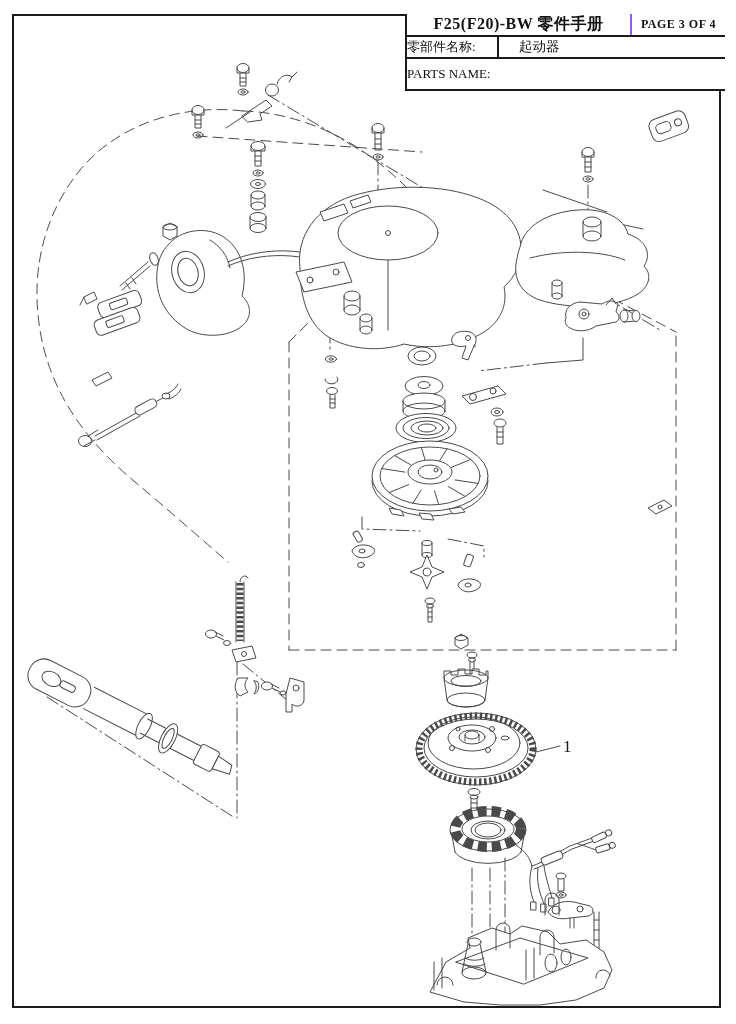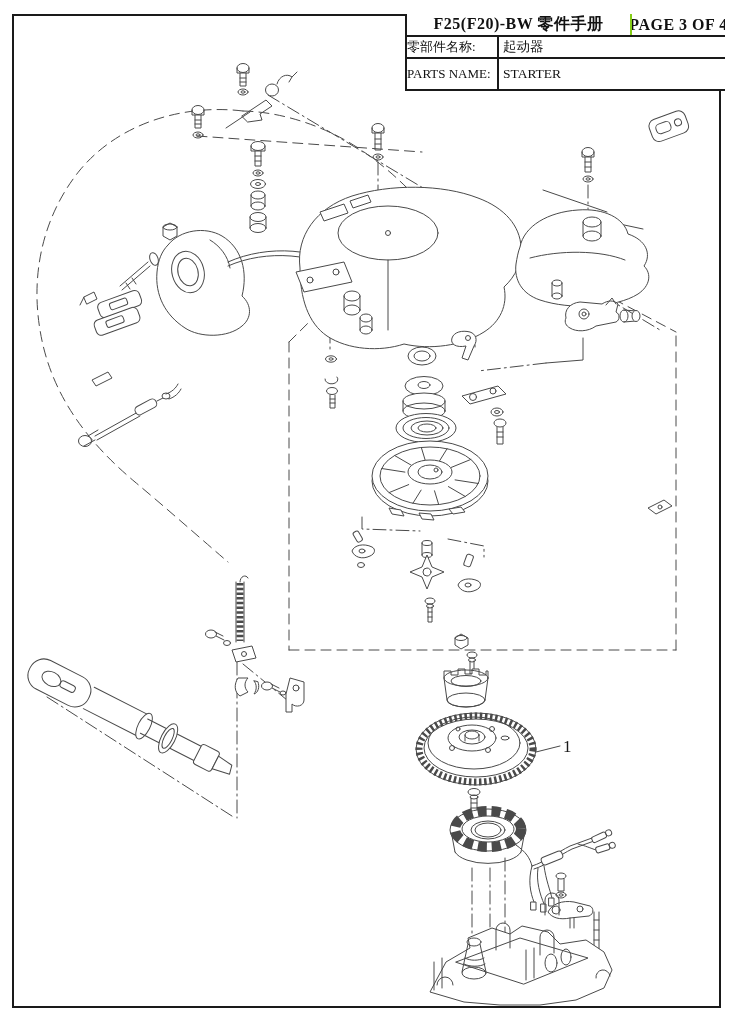--- a/index.html
+++ b/index.html
@@ -15,23 +15,23 @@
     position:absolute;left:405px;top:14px;width:320px;height:77px;
     border-left:2px solid #1a1a1a;border-bottom:2px solid #1a1a1a;
     box-sizing:border-box;background:#fff;display:flex;flex-direction:column;z-index:5;
   }
   .tb-row{display:flex;box-sizing:border-box;}
   .tb-row1{height:27px;border-bottom:2px solid #1a1a1a;font-weight:bold;}
   .tb-row2{height:25px;border-bottom:2px solid #1a1a1a;}
   .tb-row3{height:35px;}
   .tb-cell{display:flex;align-items:center;box-sizing:border-box;white-space:nowrap;overflow:hidden;}
   .tb-title{flex:1;justify-content:center;font-size:16px;letter-spacing:0.5px;}
-  .tb-page{width:95px;border-left:2px solid #84cc16;justify-content:center;font-size:16px;letter-spacing:0.5px;}
+  .tb-page{width:95px;border-left:2px solid #8b5cf6;justify-content:center;font-size:12px;letter-spacing:0.5px;}
   .tb-label{width:90px;font-size:13px;}
-  .tb-value{flex:1;border-left:2px solid #1a1a1a;padding-left:4px;font-size:13.5px;}
+  .tb-value{flex:1;border-left:2px solid #1a1a1a;padding-left:20px;font-size:13.5px;}
   svg{position:absolute;left:0;top:0;z-index:1;}
   .art{stroke:#4a4a4a;stroke-width:1;fill:none;stroke-linecap:round;stroke-linejoin:round;}
   .artw{stroke:#4a4a4a;stroke-width:1;fill:#ffffff;stroke-linejoin:round;}
   .dash{stroke-dasharray:10 6;}
   .dashdot{stroke-dasharray:13 4 2 4;}
   .callout{font-family:"Liberation Serif","DejaVu Serif",serif;font-size:17px;fill:#1a1a1a;stroke:none;}
 </style>
 </head>
 <body>
 
@@ -41,21 +41,20 @@
   <div class="tb-row tb-row1">
     <div class="tb-cell tb-title">F25(F20)-BW 零件手册</div>
     <div class="tb-cell tb-page">PAGE 3 OF 4</div>
   </div>
   <div class="tb-row tb-row2">
     <div class="tb-cell tb-label">零部件名称:</div>
     <div class="tb-cell tb-value">起动器</div>
   </div>
   <div class="tb-row tb-row3">
     <div class="tb-cell tb-label">PARTS NAME:</div>
-    <div class="tb-cell tb-value">STARTER</div>
   </div>
 </div>
 
 <svg width="736" height="1024" viewBox="0 0 736 1024">
 
   <g>
     <path class="art dash" d="M 243,111 C 185,104 120,122 80,170 C 45,213 30,270 40,330 C 50,392 85,440 135,482 C 165,507 200,538 228,562"></path>
     <path class="art dash" d="M 243,111 C 285,112 330,128 364,152 C 390,170 410,190 424,206"></path>
     <path class="art dash" d="M 197,136 L 422,152"></path>
   </g>

